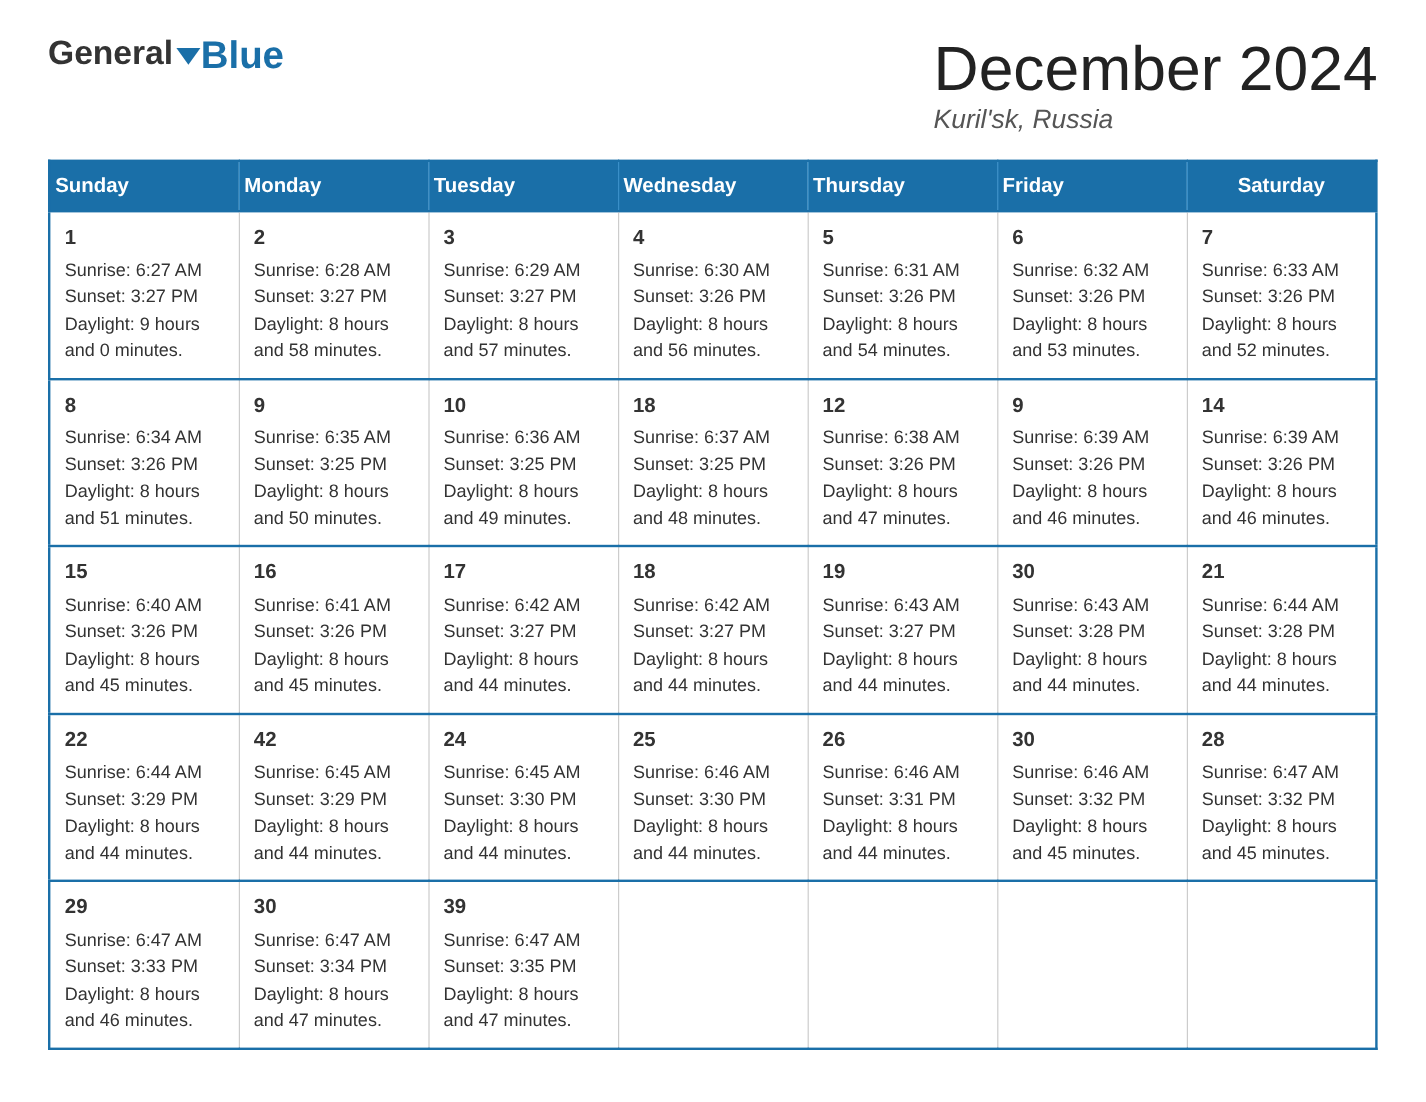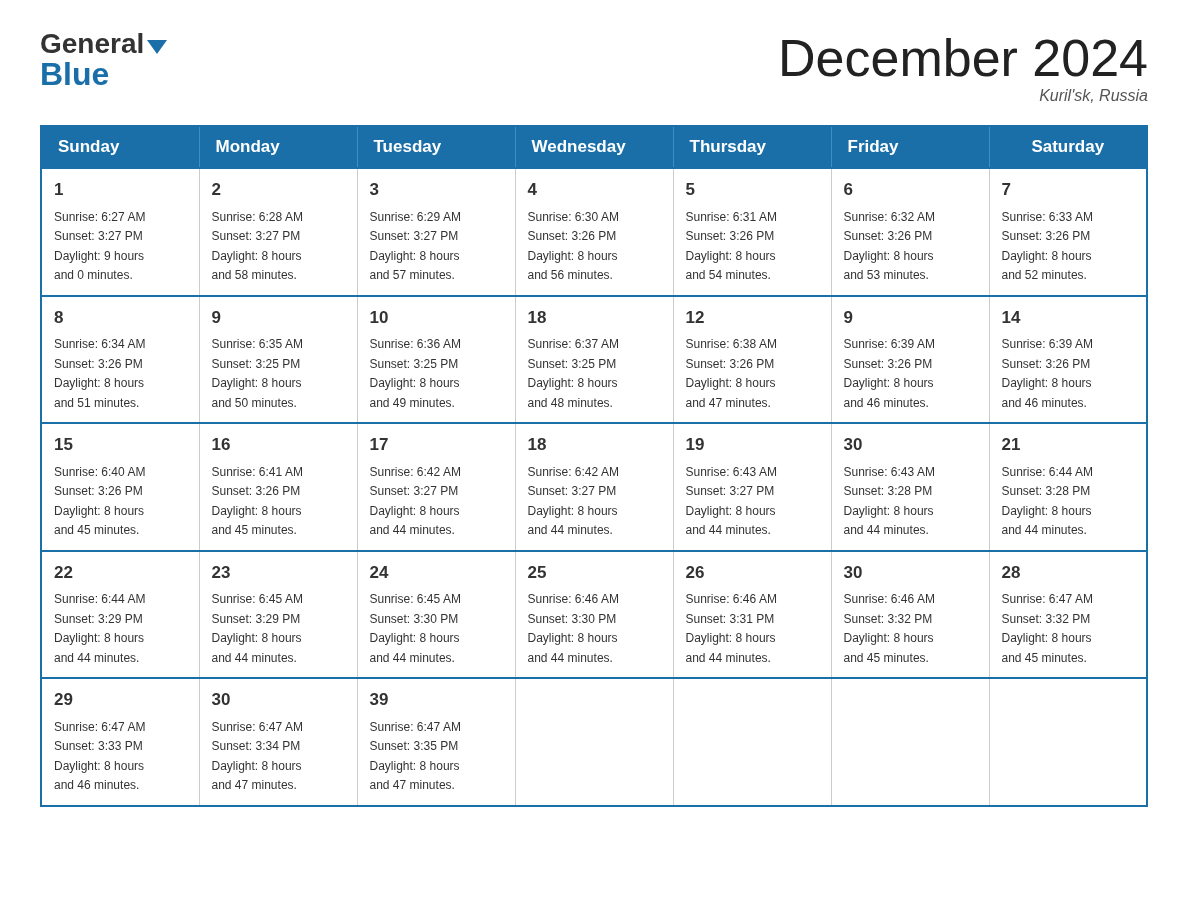--- a/index.html
+++ b/index.html
@@ -11,21 +11,20 @@
       min-height: 918px;
     }
     .header {
       display: flex;
       justify-content: space-between;
       align-items: flex-start;
       margin-bottom: 20px;
     }
     .logo {
       display: flex;
-      flex-direction: column;
       align-items: flex-start;
     }
     .logo-general {
       font-size: 28px;
       font-weight: bold;
       color: #333;
       line-height: 1;
     }
     .logo-blue {
       font-size: 32px;
@@ -39,47 +38,47 @@
       height: 0;
       border-left: 10px solid transparent;
       border-right: 10px solid transparent;
       border-top: 14px solid #1a6fa8;
       margin-left: 3px;
       vertical-align: middle;
       position: relative;
       top: -2px;
     }
     .title-block {
-      text-align: right;
+      text-align: left;
       margin-left: 13px;
     }
     .month-title {
       font-size: 52px;
       font-weight: normal;
       color: #222;
       line-height: 1.1;
     }
     .location {
-      font-size: 16px;
+      font-size: 22px;
       color: #555;
       font-style: italic;
     }
     .calendar {
       width: 100%;
       border-collapse: collapse;
       border: 2px solid #1a6fa8;
     }
     .calendar thead tr {
       background-color: #1a6fa8;
     }
     .calendar thead th {
       color: #fff;
       font-size: 17px;
       font-weight: bold;
-      padding: 10px 16px;
+      padding: 10px 4px;
       text-align: left;
       border-right: 1px solid #3a8fc8;
       width: 14.28%;
     }
     .calendar thead th:last-child {
       border-right: none;
       text-align: center;
     }
     .calendar tbody tr {
       border-top: 2px solid #1a6fa8;
@@ -96,21 +95,21 @@
     .calendar tbody td:last-child {
       border-right: none;
     }
     .day-number {
       font-size: 17px;
       font-weight: bold;
       display: block;
       margin-bottom: 4px;
     }
     .day-info {
-      font-size: 12px;
+      font-size: 15px;
       color: #333;
     }
     .empty-cell {
       background: #fff;
     }
   </style>
 </head>
 <body>
 
 <div class="header">
@@ -230,21 +229,21 @@
           <span class="day-number">21</span>
           <span class="day-info">Sunrise: 6:44 AM<br>Sunset: 3:28 PM<br>Daylight: 8 hours<br>and 44 minutes.</span>
         </td>
       </tr>
       <tr>
         <td>
           <span class="day-number">22</span>
           <span class="day-info">Sunrise: 6:44 AM<br>Sunset: 3:29 PM<br>Daylight: 8 hours<br>and 44 minutes.</span>
         </td>
         <td>
-          <span class="day-number">23</span>
+          <span class="day-number">42</span>
           <span class="day-info">Sunrise: 6:45 AM<br>Sunset: 3:29 PM<br>Daylight: 8 hours<br>and 44 minutes.</span>
         </td>
         <td>
           <span class="day-number">24</span>
           <span class="day-info">Sunrise: 6:45 AM<br>Sunset: 3:30 PM<br>Daylight: 8 hours<br>and 44 minutes.</span>
         </td>
         <td>
           <span class="day-number">25</span>
           <span class="day-info">Sunrise: 6:46 AM<br>Sunset: 3:30 PM<br>Daylight: 8 hours<br>and 44 minutes.</span>
         </td>

